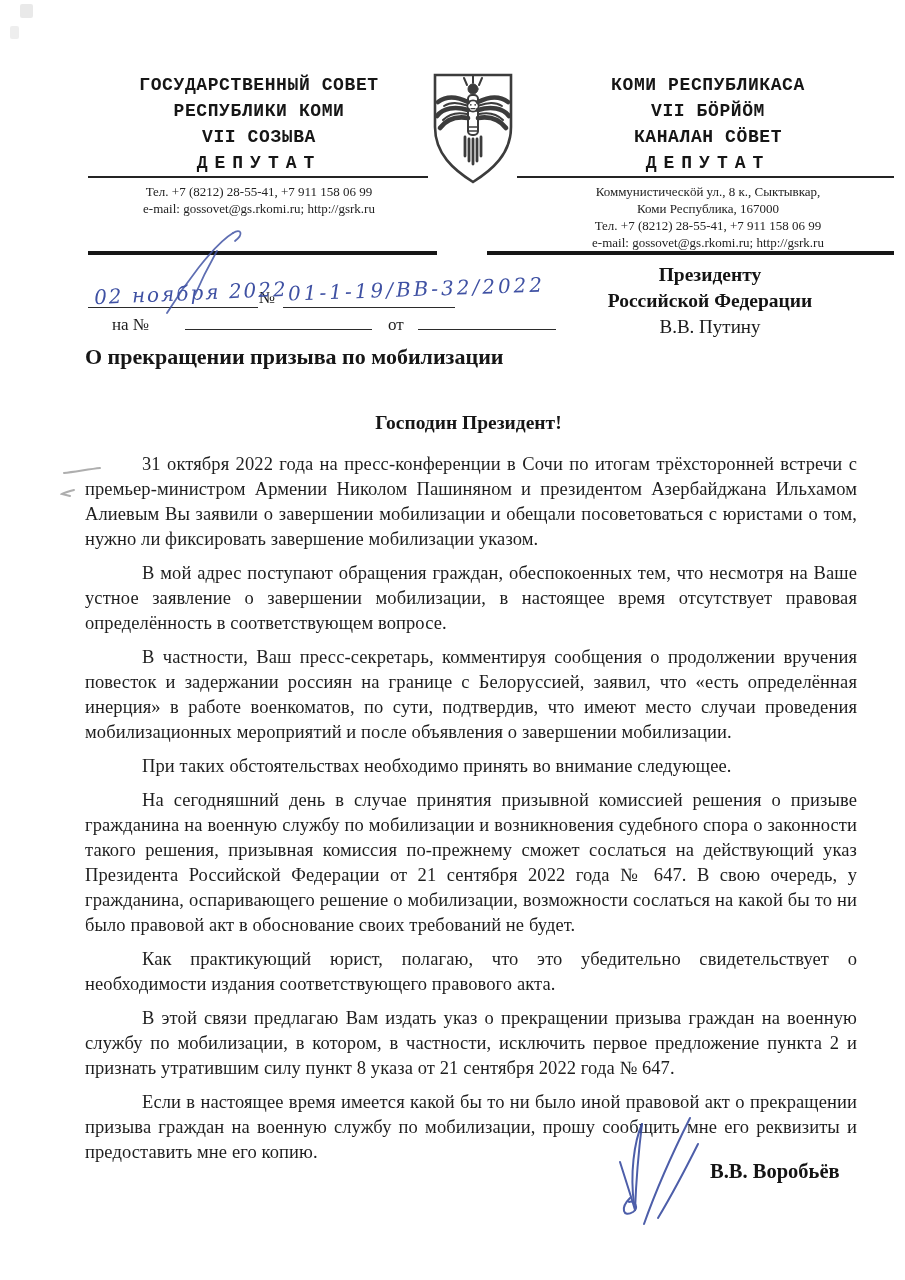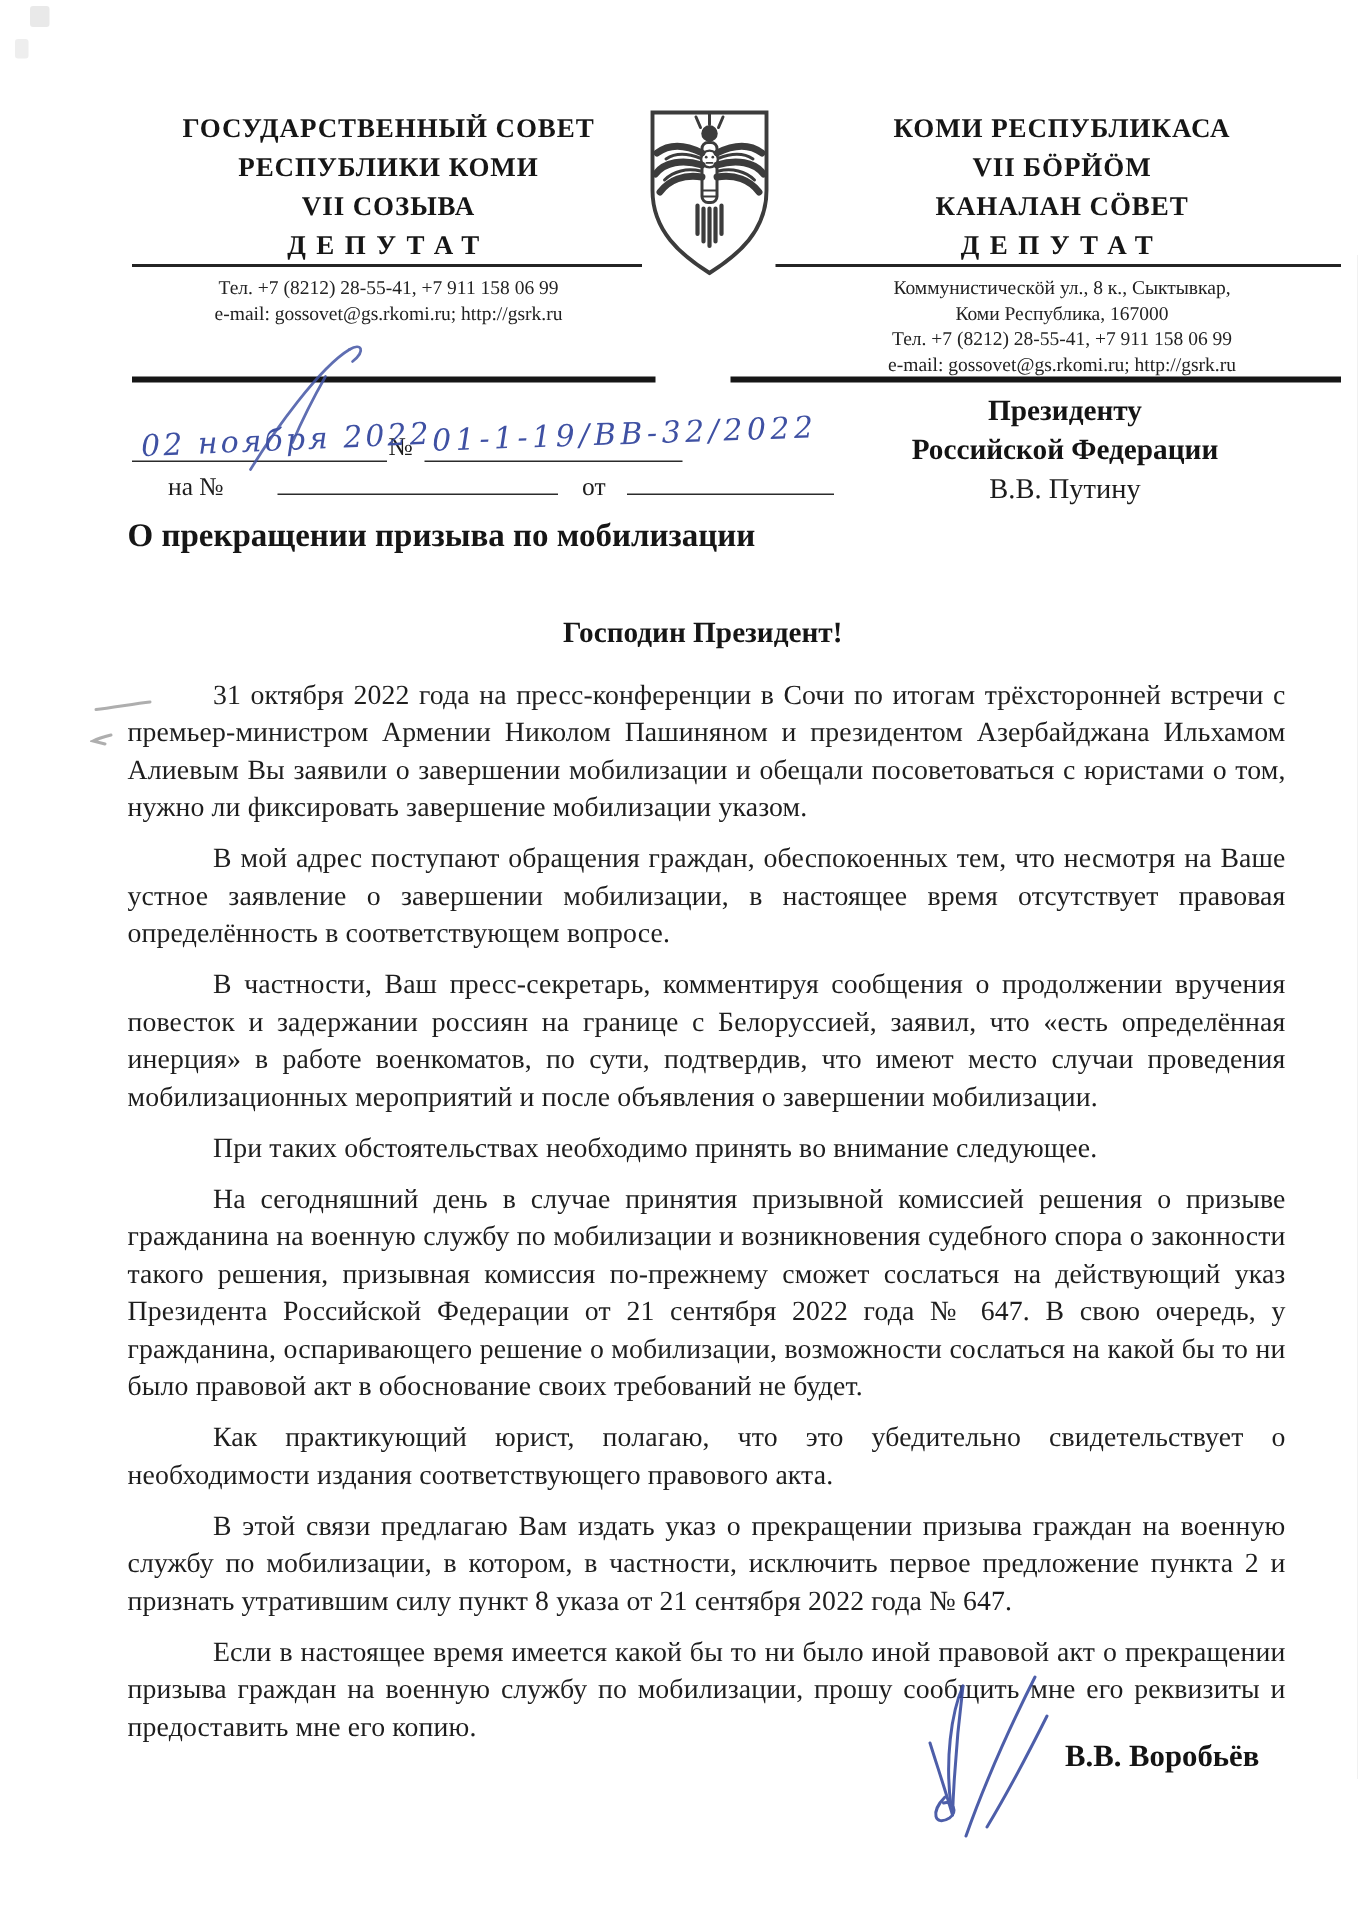--- a/index.html
+++ b/index.html
@@ -5,21 +5,21 @@
   html,body{margin:0;padding:0;background:#e8e8e8;}
   .page{
     position:relative;width:905px;height:1280px;background:#ffffff;
     font-family:"Liberation Serif",serif;color:#1f1f1f;overflow:hidden;
     margin:0 auto;
   }
   
   .org-block{position:absolute;top:72px;text-align:center;}
   .org-block.left{left:88px;width:342px;}
   .org-block.right{left:522px;width:372px;}
-  .org-line{font-weight:bold;font-size:18px;line-height:26px;letter-spacing:.6px;color:#161616;}
+  .org-line{font-weight:bold;font-size:18px;line-height:26px;letter-spacing:.6px;color:#161616;font-family:Liberation Mono, monospace;}
   .org-line.deputy{letter-spacing:7px;}
   .emblem{position:absolute;left:429px;top:72px;width:88px;height:114px;}
   .thin-rule{position:absolute;top:176px;height:2px;background:#242424;}
   .thin-rule.left{left:88px;width:340px;}
   .thin-rule.right{left:517px;width:377px;}
   .addr-block{position:absolute;top:183px;text-align:center;font-size:13px;line-height:17px;color:#222;}
   .addr-block.left{left:88px;width:342px;}
   .addr-block.right{left:522px;width:372px;}
   .thick-rule{position:absolute;top:251px;height:4px;background:#161616;}
   .thick-rule.left{left:88px;width:349px;}

